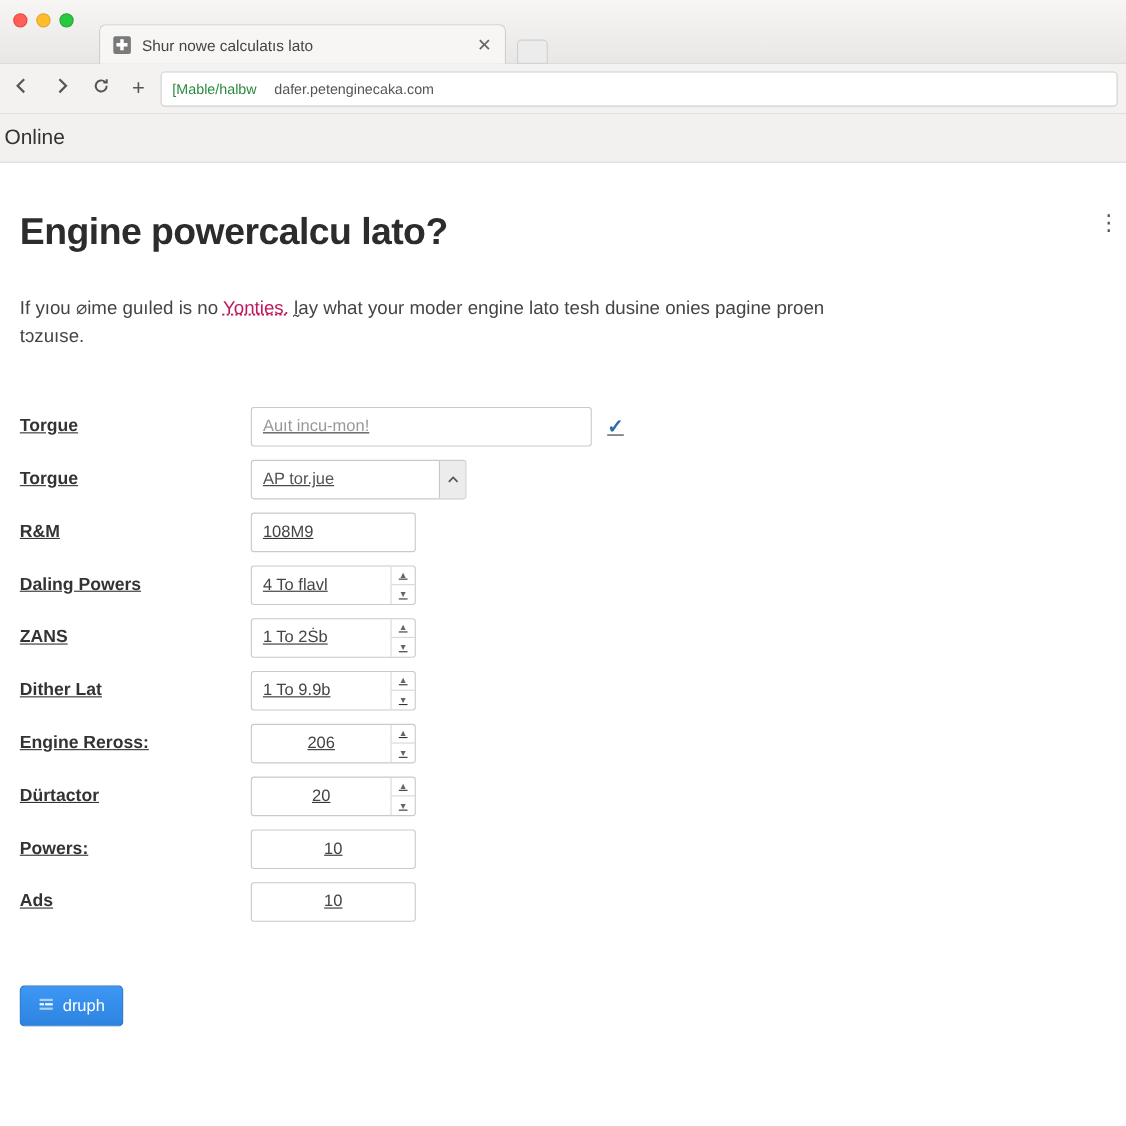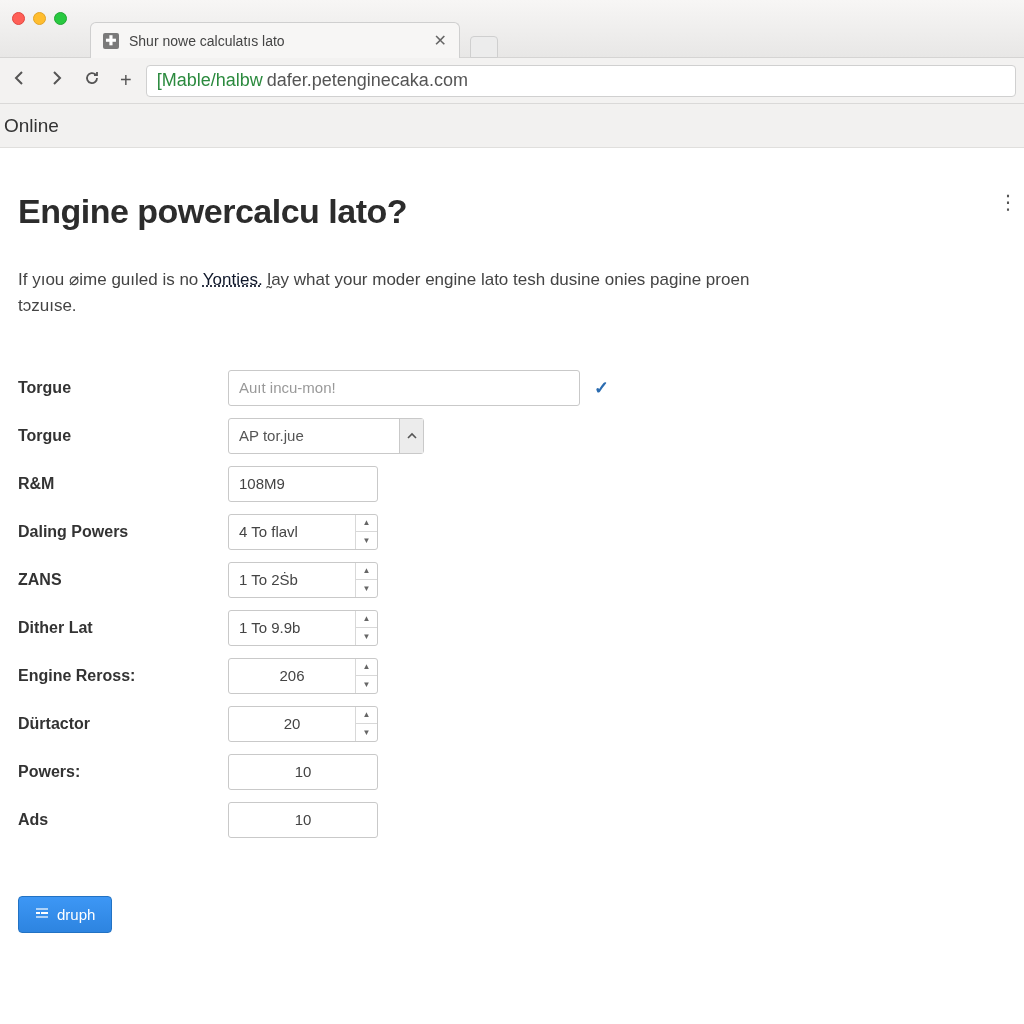--- a/index.html
+++ b/index.html
@@ -100,23 +100,23 @@
     .nav-btn { cursor: pointer; padding: 2px 4px; }
     .address-field {
       flex: 1;
       height: 32px;
       background: #fff;
       border: 1px solid #d0d0d0;
       border-radius: 4px;
       display: flex;
       align-items: center;
       padding: 0 10px;
-      font-size: 18px;
+      font-size: 13px;
       color: #333;
-      gap: 4px;
+      gap: 16px;
     }
     .url-prefix { color: #2b8a3e; }
     .url-rest { color: #555; }
 
     
     .sub-bar {
       height: 44px;
       background: #f2f1f0;
       border-bottom: 1px solid #e0dfdd;
       display: flex;
@@ -145,24 +145,24 @@
       margin-bottom: 36px;
       letter-spacing: -0.5px;
     }
     .intro {
       font-size: 17px;
       color: #444;
       line-height: 1.55;
       max-width: 780px;
       margin-bottom: 44px;
     }
-    .intro .link { color: #0f172a; text-decoration: underline dotted; }
-
-    
-    .form-table { width: 100%; }
+    .intro .link { color: #be185d; text-decoration: underline dotted; }
+
+    
+    .form-table { width: 100%; text-decoration: underline; }
     .form-row {
       display: flex;
       align-items: center;
       height: 48px;
     }
     .form-label {
       width: 210px;
       font-size: 16px;
       font-weight: 600;
       color: #333;
@@ -177,21 +177,21 @@
       height: 36px;
       background: #fff;
       border: 1px solid #c9c9c9;
       border-radius: 3px;
       display: flex;
       align-items: center;
       padding: 0 10px;
       font-size: 15px;
       color: #333;
     }
-    .text-input { width: 352px; color: #888; }
+    .text-input { width: 310px; color: #888; }
     .text-input.placeholder { color: #999; }
 
     .select-box {
       width: 196px;
       padding-right: 0;
       position: relative;
     }
     .select-box .select-text { flex: 1; color: #555; }
     .select-box .caret {
       width: 24px;

